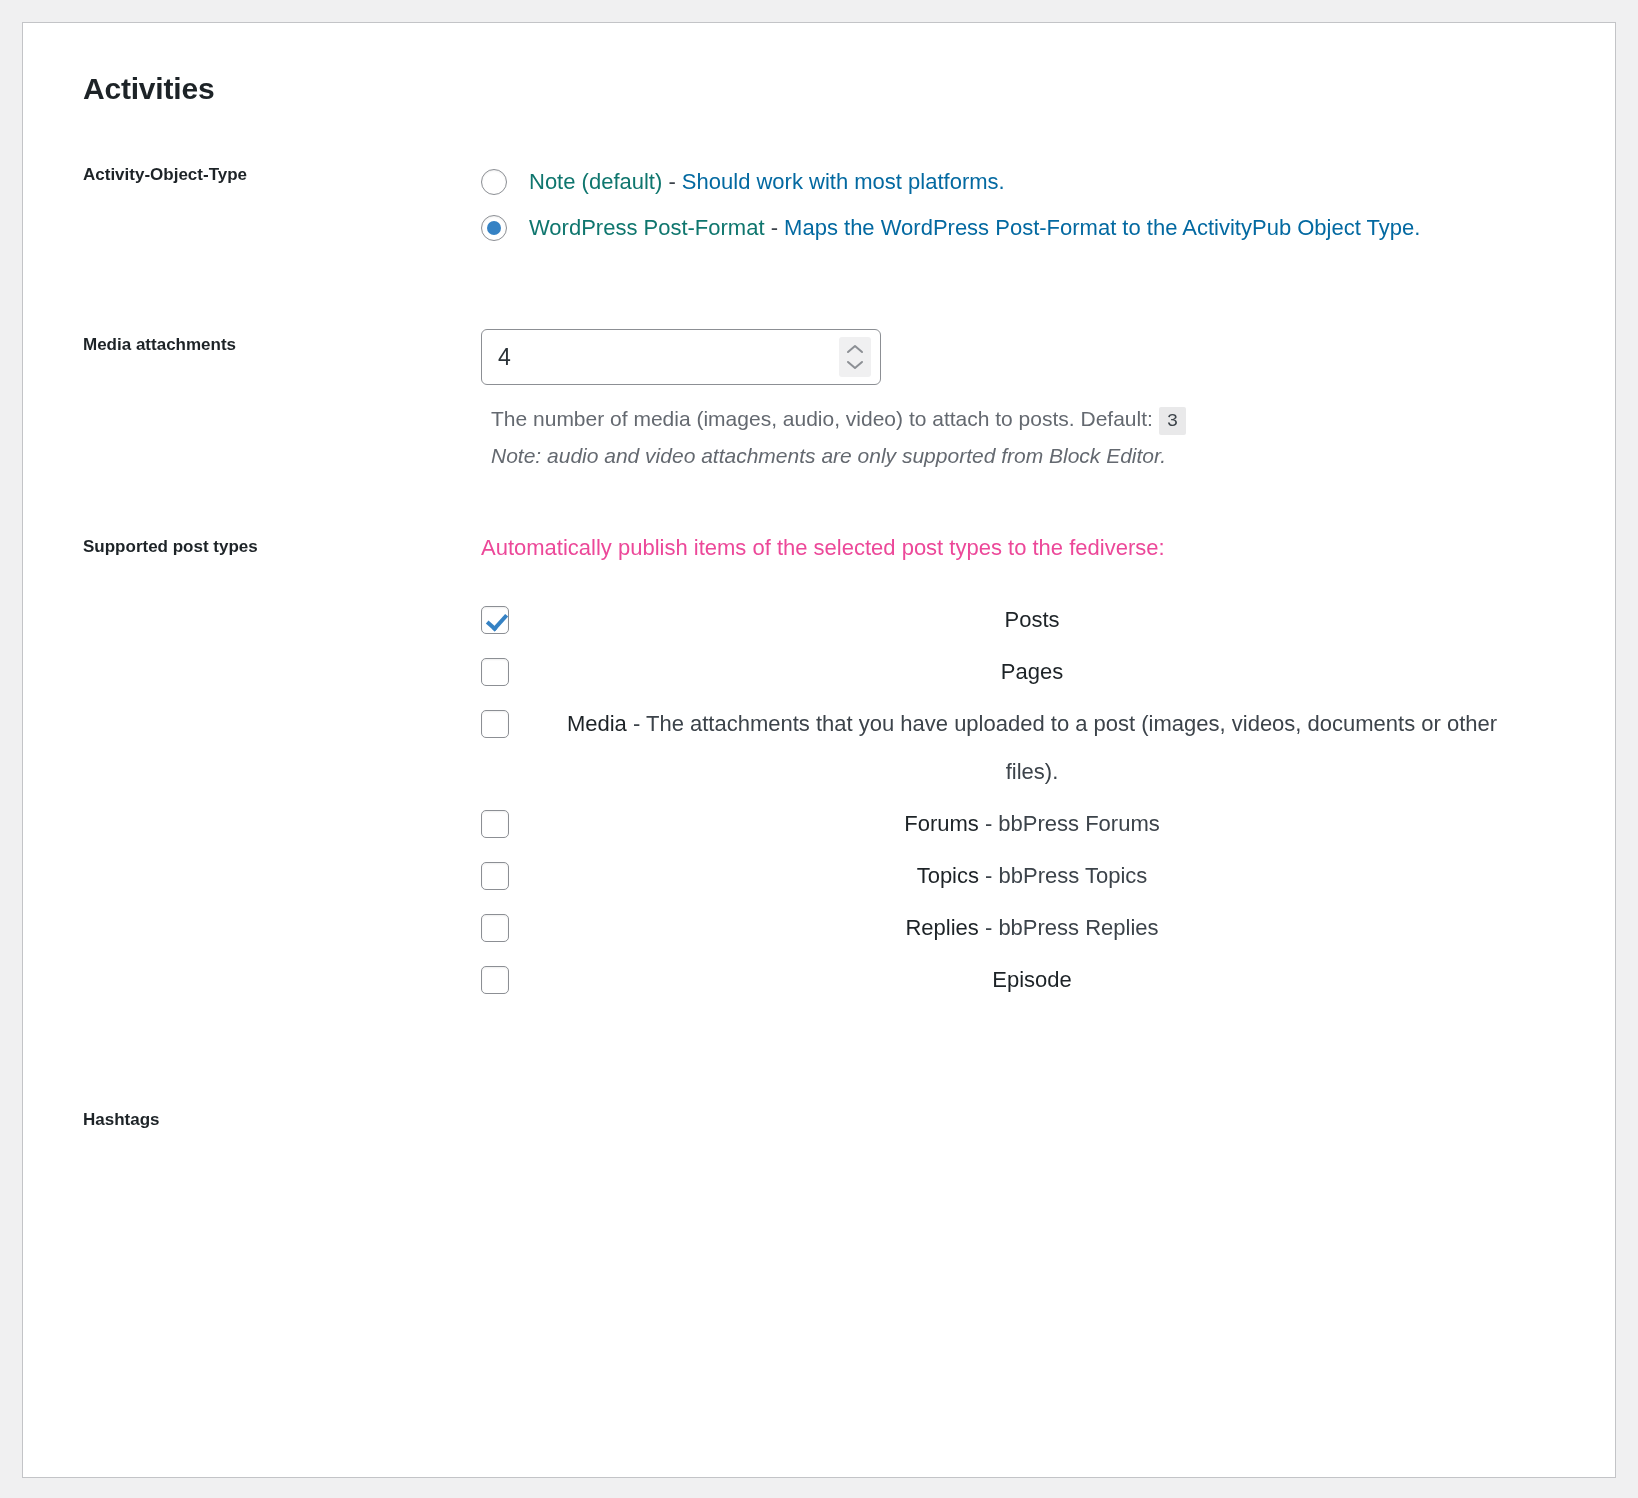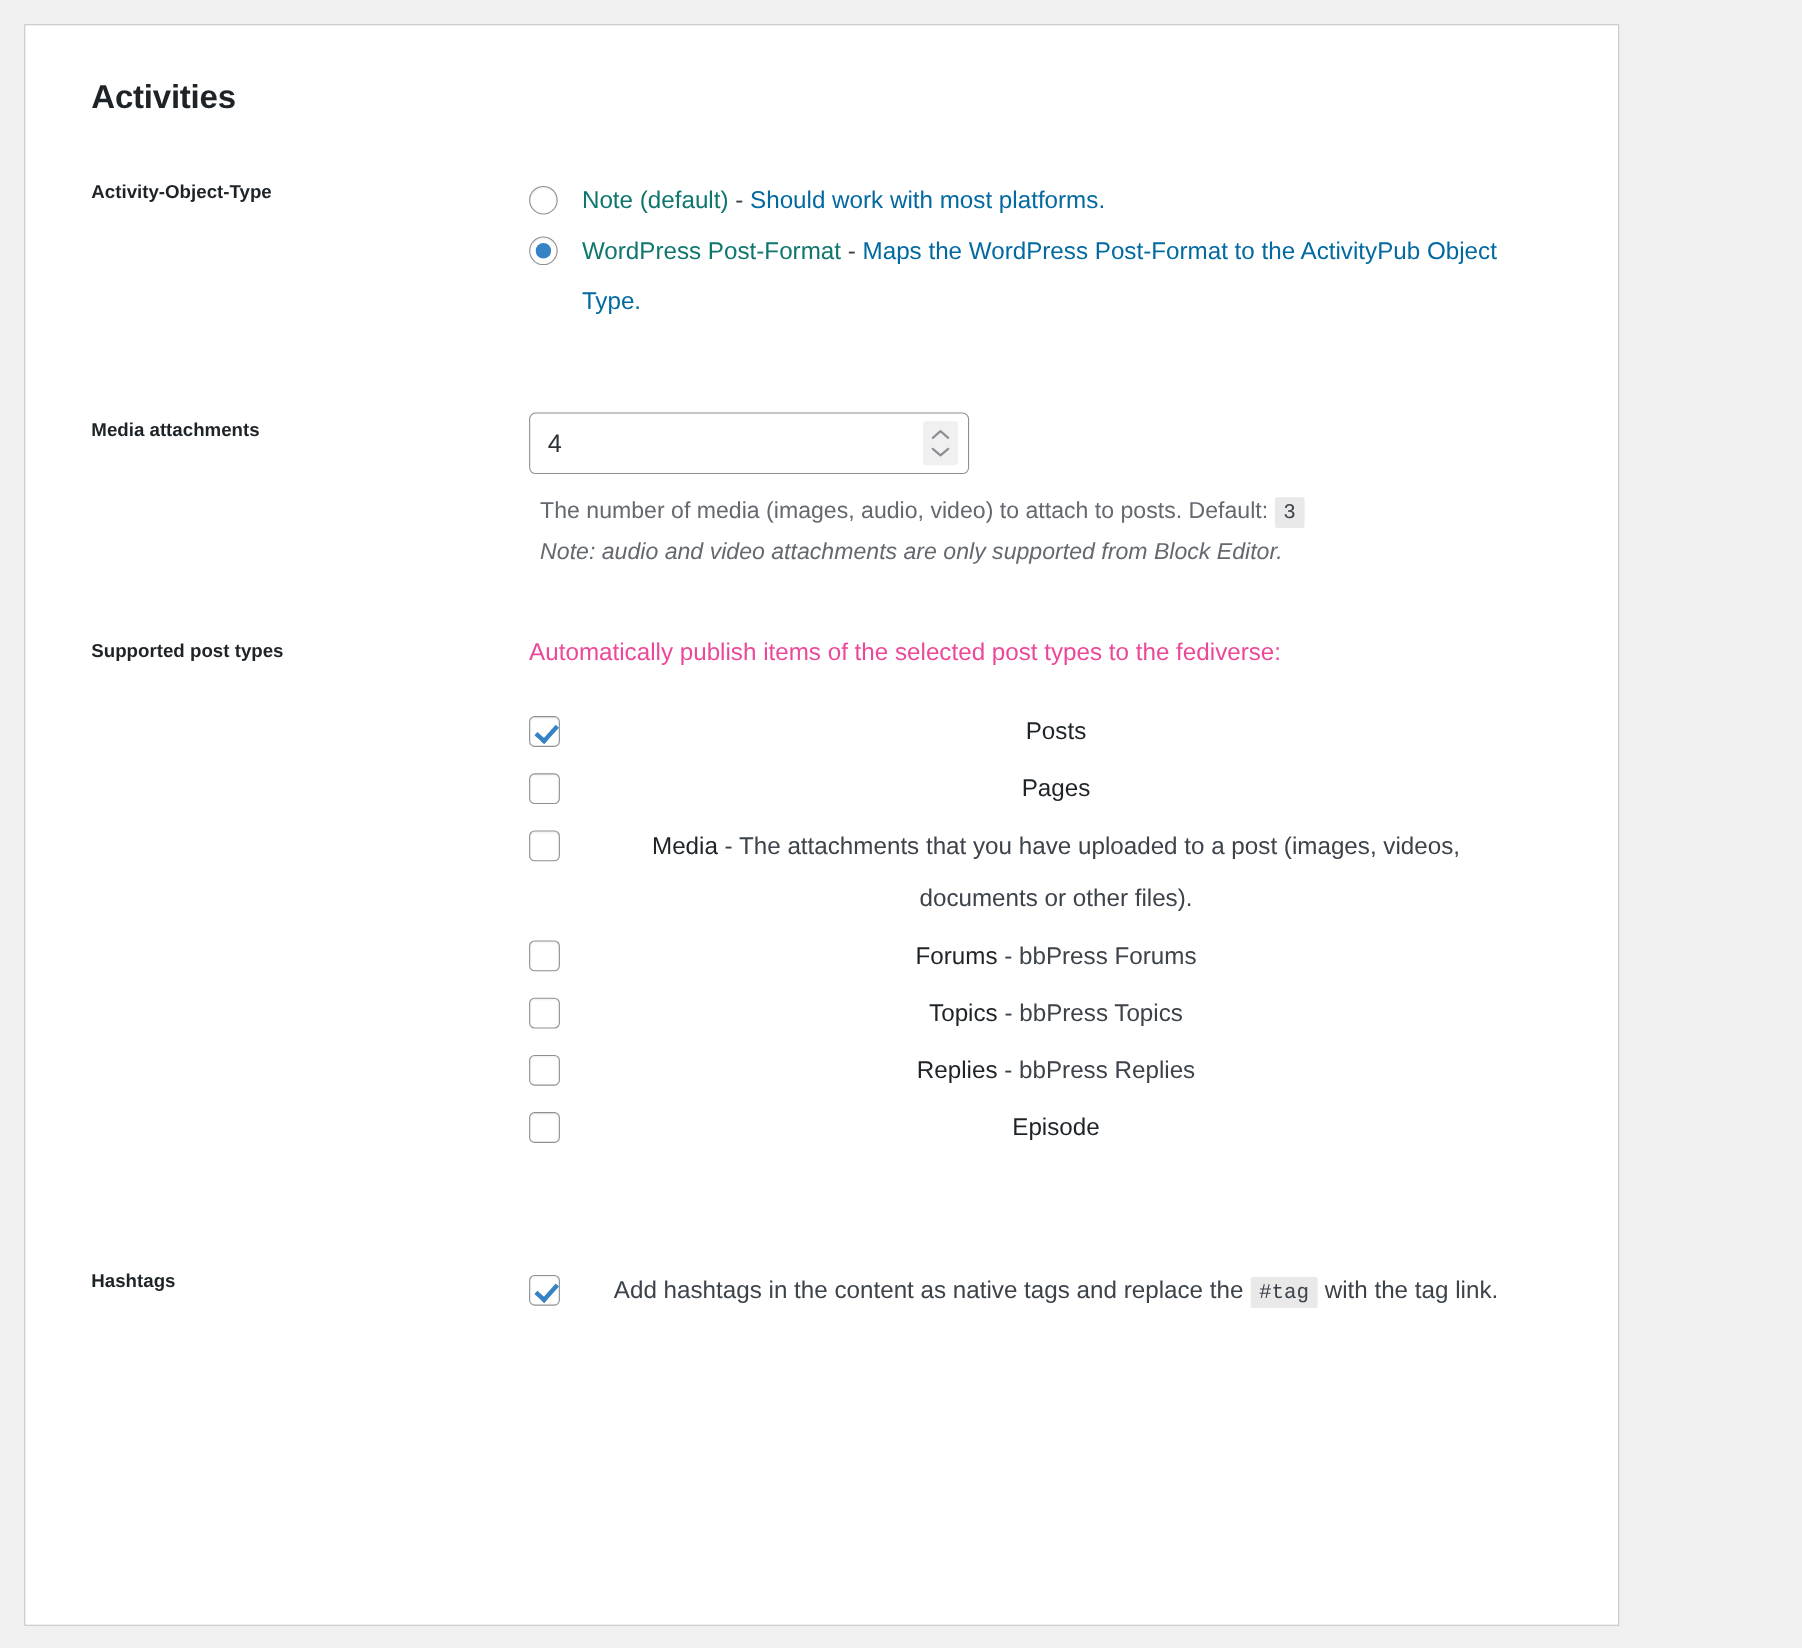--- a/index.html
+++ b/index.html
@@ -9,21 +9,21 @@
     width: 1638px;
     height: 1498px;
     background: #f0f0f1;
     font-family: "Liberation Sans", sans-serif;
     -webkit-font-smoothing: antialiased;
   }
   .card {
     position: absolute;
     left: 22px;
     top: 22px;
-    width: 1450px;
+    width: 1594px;
     height: 1456px;
     background: #ffffff;
     border: 1px solid #c3c4c7;
     overflow: hidden;
   }
   .card-inner {
     padding: 48px 40px 40px 38px;
   }
   h2.section-title {
     margin: 0 0 52px 22px;
@@ -303,28 +303,16 @@
           <span class="cb-name">Episode</span><span></span><span class="cb-desc"></span>
         </label>
 
       </div>
     </div>
 
     <div class="spacer-96"></div>
 
     <div class="row">
       <div class="row-label">Hashtags</div>
-      <div class="row-field">
-
-        <label class="cb-opt">
-          <span class="ctl">
-            <span class="cb-box checked"></span>
-          </span>
-          <span class="cb-desc">Add hashtags in the content as native tags and replace the</span>
-          <code class="inline">#tag</code>
-          <span class="cb-desc">with the tag link.</span>
-        </label>
-
-      </div>
     </div>
 
   </div>
 </div>
 
 </body></html>

